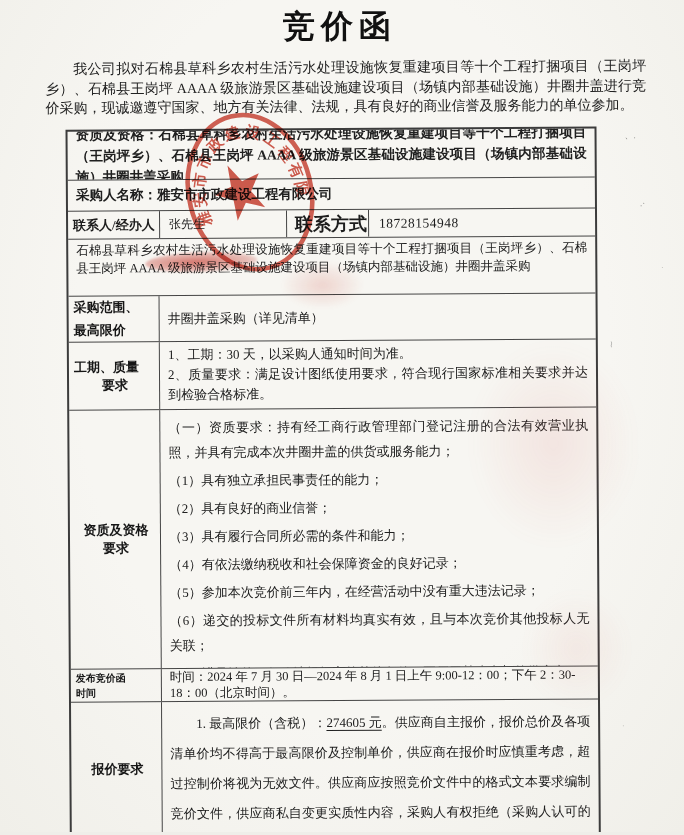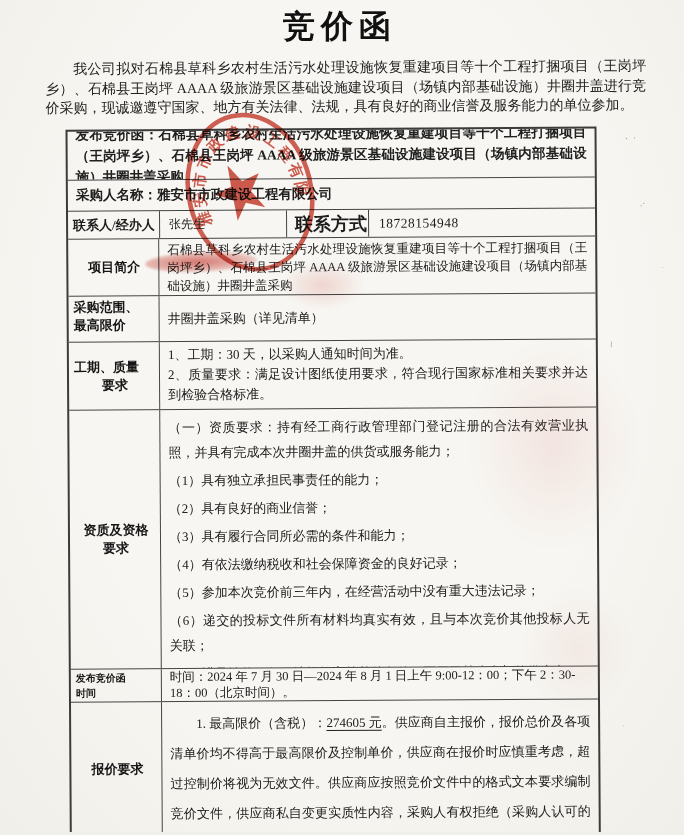--- a/index.html
+++ b/index.html
@@ -35,21 +35,21 @@
   .bold{font-weight:700;}
   .r1{height:48px;} .r1 .cnt{font-size:13.5px;line-height:21px;padding-top:3px;font-weight:700;}
   .r2{height:31px;} .r2 .cnt{font-size:13.5px;font-weight:700;}
   .r3{height:28px;}
   .cell-sep{border-left:1.4px solid #454545;box-sizing:border-box;}
   .c-contact-label{flex:0 0 91px;display:flex;align-items:center;font-weight:700;font-size:13px;padding:0 0 0 5px;box-sizing:border-box;}
   .c-contact-name{flex:0 0 127px;display:flex;align-items:center;font-size:12px;padding-left:9px;}
   .c-phone-label{flex:0 0 82px;display:flex;align-items:center;font-weight:700;font-size:18px;padding-left:8px;}
   .c-phone{flex:1;display:flex;align-items:center;font-size:13.5px;padding-left:10px;letter-spacing:.5px;}
   .r4{height:57px;} .r4 .cnt{font-size:12.5px;line-height:18px;padding-top:2px;text-align:justify;}
-  .r5{height:46px;} .r5 .lbl{justify-content:flex-start;}
+  .r5{height:46px;} .r5 .lbl{justify-content:space-between;}
   .r6{height:68px;} .r6 .cnt{font-size:13px;line-height:20px;padding-top:3px;text-align:justify;}
   .r7{height:259px;} .r7 .cnt{padding-top:5px;}
   .q-item{margin:0 0 0 0;font-size:13px;line-height:25px;text-align:justify;}
   .q-item + .q-item{margin-top:3px;}
   .r8{height:33px;} .r8 .lbl{line-height:15px;font-size:10px;}
   .r8 .cnt{font-size:12.5px;line-height:16px;padding-top:1px;}
   .r9{height:135px;} .r9 .cnt{font-size:13px;line-height:30px;padding-top:7px;text-align:justify;}
   .quote-p{margin:0;text-indent:2em;}
   .u{text-decoration:underline;text-underline-offset:3px;}
   
@@ -86,41 +86,38 @@
   <div class="sheet">
 
     <div class="doc-title">竞价函</div>
 
     <div class="intro">我公司拟对石棉县草科乡农村生活污水处理设施恢复重建项目等十个工程打捆项目（王岗坪乡）、石棉县王岗坪 AAAA 级旅游景区基础设施建设项目（场镇内部基础设施）井圈井盖进行竞价采购，现诚邀遵守国家、地方有关法律、法规，具有良好的商业信誉及服务能力的单位参加。</div>
 
     <div class="btable">
 
       <div class="row r1">
         <div class="cnt vcenter">
-          <div style="text-align:justify;"><span class="bold">发布竞价函：</span><span>石棉县草科乡农村生活污水处理设施恢复重建项目等十个工程打捆项目（王岗坪乡）、石棉县王岗坪 AAAA 级旅游景区基础设施建设项目（场镇内部基础设施）井圈井盖采购</span></div>
+          <div style="text-align:justify;"><span class="bold">资质及资格：</span><span>石棉县草科乡农村生活污水处理设施恢复重建项目等十个工程打捆项目（王岗坪乡）、石棉县王岗坪 AAAA 级旅游景区基础设施建设项目（场镇内部基础设施）井圈井盖采购</span></div>
         </div>
       </div>
 
       <div class="row r2">
         <div class="cnt vcenter">
           <div><span class="bold">采购人名称：</span><span>雅安市市政建设工程有限公司</span></div>
         </div>
       </div>
 
       <div class="row r3">
         <div class="c-contact-label">联系人/经办人</div>
         <div class="c-contact-name cell-sep">张先生</div>
         <div class="c-phone-label cell-sep">联系方式</div>
         <div class="c-phone cell-sep">18728154948</div>
       </div>
 
       <div class="row r4">
-        <div class="lbl">
-            <span class="c">项目简介</span>
-          </div>
         <div class="cnt">石棉县草科乡农村生活污水处理设施恢复重建项目等十个工程打捆项目（王岗坪乡）、石棉县王岗坪 AAAA 级旅游景区基础设施建设项目（场镇内部基础设施）井圈井盖采购</div>
       </div>
 
       <div class="row r5">
         <div class="lbl">
           <span>采购范围、</span>
           <span>最高限价</span>
         </div>
         <div class="cnt vcenter">
             <span>井圈井盖采购（详见清单）</span>

